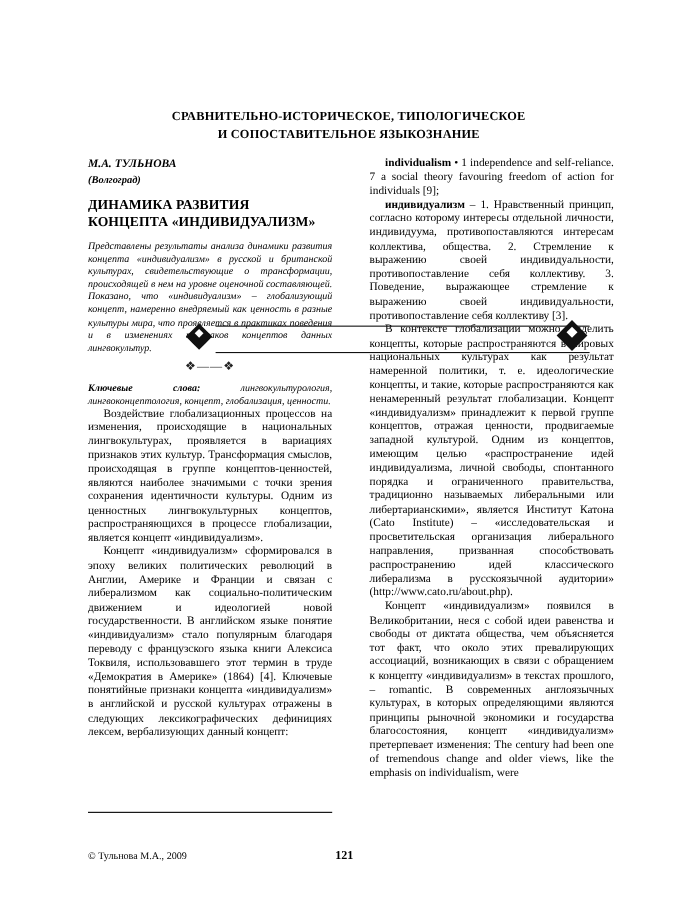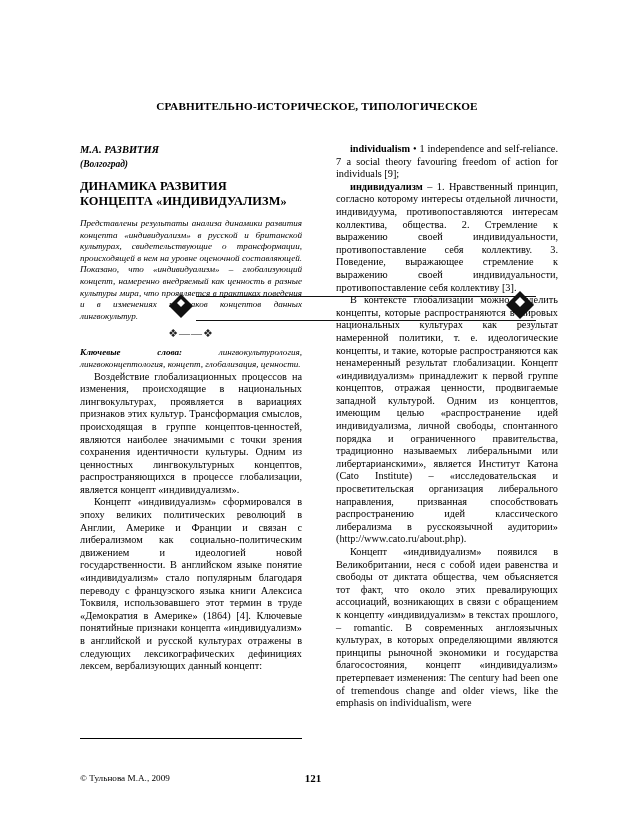--- a/index.html
+++ b/index.html
@@ -151,26 +151,27 @@
     border-top: 1.5px solid #111;
   }
 </style>
 </head>
 <body>
 
 <div class="page">
 
   <div class="header">
     <div>СРАВНИТЕЛЬНО-ИСТОРИЧЕСКОЕ, ТИПОЛОГИЧЕСКОЕ</div>
+    <div>И СОПОСТАВИТЕЛЬНОЕ ЯЗЫКОЗНАНИЕ</div>
   </div>
 
   <div class="columns">
 
     <div class="col col-left">
-      <div class="author">М.А. РАЗВИТИЯ</div>
+      <div class="author">М.А. ТУЛЬНОВА</div>
       <div class="city">(Волгоград)</div>
       <div class="title">
         <div>ДИНАМИКА РАЗВИТИЯ</div>
         <div>КОНЦЕПТА «ИНДИВИДУАЛИЗМ»</div>
       </div>
       <div class="abstract">Представлены результаты анализа динамики развития концепта «индивидуализм» в русской и британской культурах, свидетельствующие о трансформации, происходящей в нем на уровне оценочной составляющей. Показано, что «индивидуализм» – глобализующий концепт, намеренно внедряемый как ценность в разные культуры мира, что проявляется в практиках поведения и в изменениях признаков концептов данных лингвокультур.</div>
       <div class="ornament">❖——❖</div>
       <div class="keywords">
         <b class="bd">Ключевые слова:</b><span> лингвокультурология, лингвоконцептология, концепт, глобализация, ценности.</span>
       </div>

